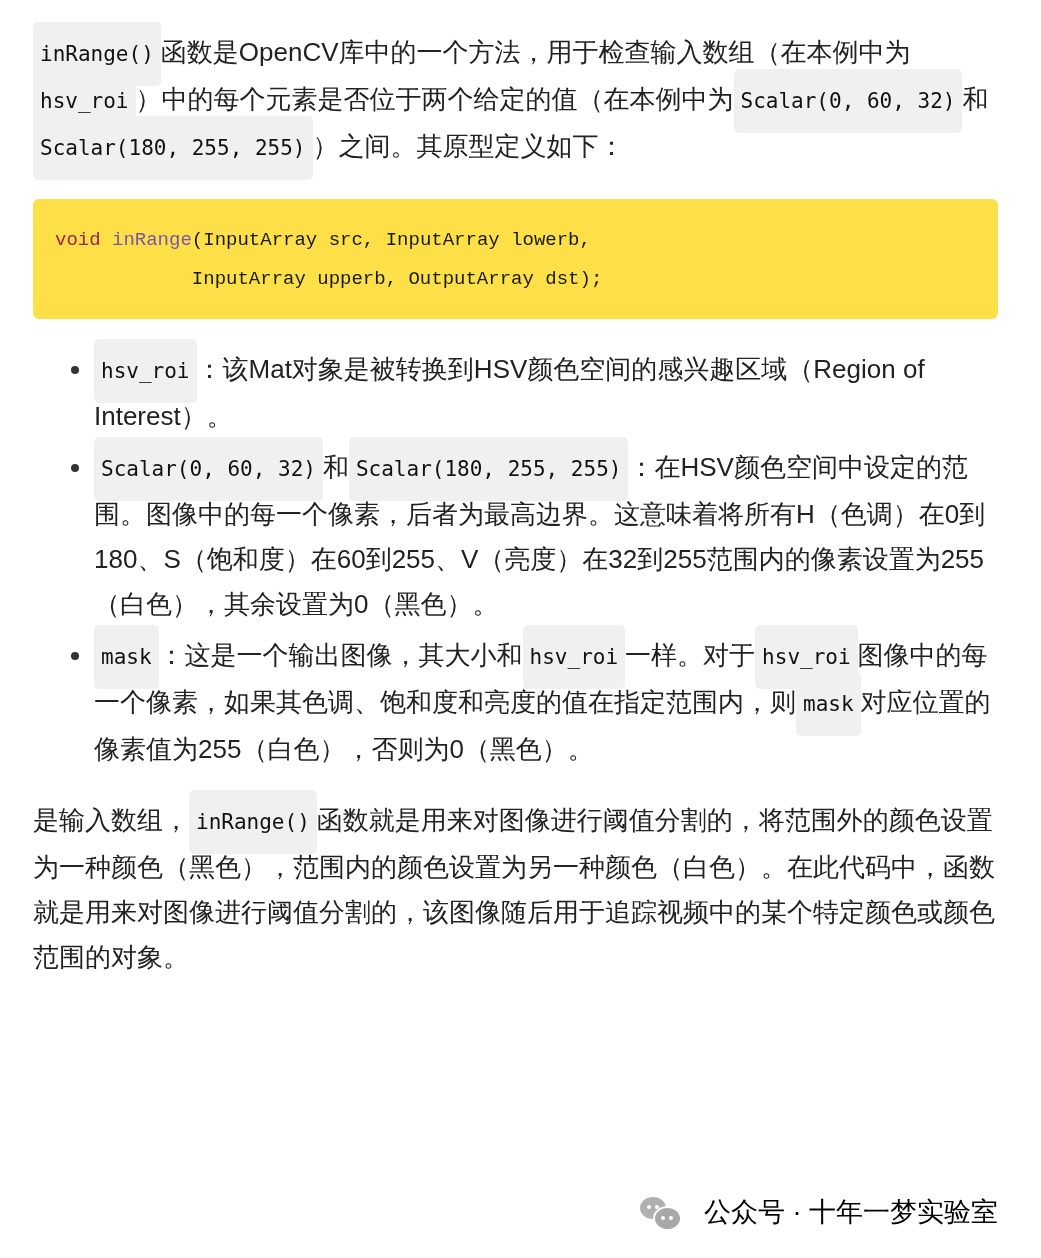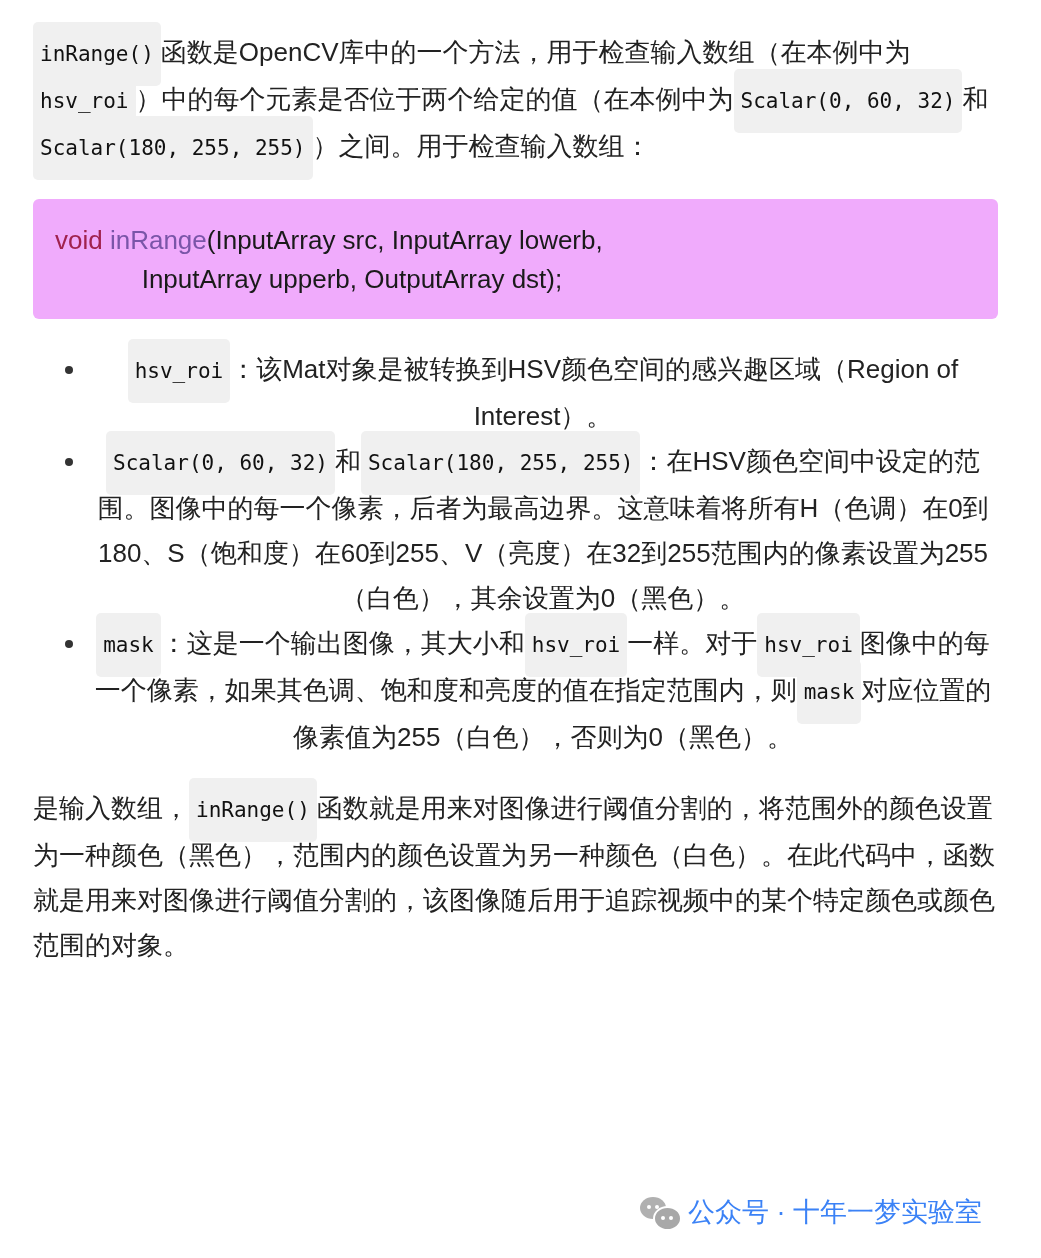--- a/index.html
+++ b/index.html
@@ -13,49 +13,49 @@
   code {
     font-family: "DejaVu Sans Mono", "Liberation Mono", monospace;
     font-size: 21px;
     background: #f0f0f0;
     border-radius: 5px;
     padding: 20px 7px;
     color: #111111;
   }
   .p1 { margin-bottom: 28px; }
   .codeblock {
-    background: #f0abfc; border-radius: 6px;
+    background: #fde047; border-radius: 6px;
     padding: 22px 22px 20px 22px; margin-bottom: 28px;
-    font-family: Liberation Sans, sans-serif;
-    font-size: 26px; line-height: 39px; white-space: pre; color: #1a1a1a;
+    font-family: Liberation Mono, monospace;
+    font-size: 19px; line-height: 39px; white-space: pre; color: #1a1a1a;
   }
   .kw { color: #a0224e; }
   .fn { color: #7a55a8; }
   .p2 { margin-bottom: 28px; }
   .p3 { margin-bottom: 26px; }
   ul { margin: 0 0 26px 0; padding-left: 55px; font-size: 26px; line-height: 45px; }
-  li { margin: 0; padding: 0; text-align: center; }
+  li { margin: 6px; padding: 0; }
   li::marker { color: #333; }
   .p4 { position: relative; }
   .watermark {
     position: absolute; left: 640px; top: 1194px;
-    font-size: 27px; color: #3b82f6; display: flex; align-items: center; gap: 8px;
+    font-size: 27px; color: #000000; display: flex; align-items: center; gap: 24px;
     white-space: nowrap;
   }
   .wechat-icon { width: 40px; height: 34px; position: relative; }
   .bubble1 { position: absolute; left: 0; top: 2px; width: 26px; height: 22px; border-radius: 50%; background: #b0b0b0; }
   .bubble2 { position: absolute; left: 13px; top: 11px; width: 25px; height: 21px; border-radius: 50%; background: #a8a8a8; border: 2px solid #fff; }
   .eye { position: absolute; width: 4px; height: 4px; background: #fff; border-radius: 50%; }
 </style>
 </head>
 <body>
 
 <div class="content">
 
-  <p class="p1"><code>inRange()</code><span>函数是OpenCV库中的一个方法，用于检查输入数组（在本例中为</span><code>hsv_roi</code><span>）中的每个元素是否位于两个给定的值（在本例中为</span><code>Scalar(0, 60, 32)</code><span>和</span><code>Scalar(180, 255, 255)</code><span>）之间。用于检查输入数组：</span></p>
+  <p class="p1"><code>inRange()</code><span>函数是OpenCV库中的一个方法，用于检查输入数组（在本例中为</span><code>hsv_roi</code><span>）中的每个元素是否位于两个给定的值（在本例中为</span><code>Scalar(0, 60, 32)</code><span>和</span><code>Scalar(180, 255, 255)</code><span>）之间。其原型定义如下：</span></p>
 
   <div class="codeblock"><span class="kw">void</span> <span class="fn">inRange</span><span>(InputArray src, InputArray lowerb,</span>
 <span>            InputArray upperb, OutputArray dst);</span></div>
 
 
 
   <ul>
     <li><code>hsv_roi</code><span>：该Mat对象是被转换到HSV颜色空间的感兴趣区域（Region of Interest）。</span></li>
     <li><code>Scalar(0, 60, 32)</code><span>和</span><code>Scalar(180, 255, 255)</code><span>：在HSV颜色空间中设定的范围。图像中的每一个像素，后者为最高边界。这意味着将所有H（色调）在0到180、S（饱和度）在60到255、V（亮度）在32到255范围内的像素设置为255（白色），其余设置为0（黑色）。</span></li>
     <li><code>mask</code><span>：这是一个输出图像，其大小和</span><code>hsv_roi</code><span>一样。对于</span><code>hsv_roi</code><span>图像中的每一个像素，如果其色调、饱和度和亮度的值在指定范围内，则</span><code>mask</code><span>对应位置的像素值为255（白色），否则为0（黑色）。</span></li>

